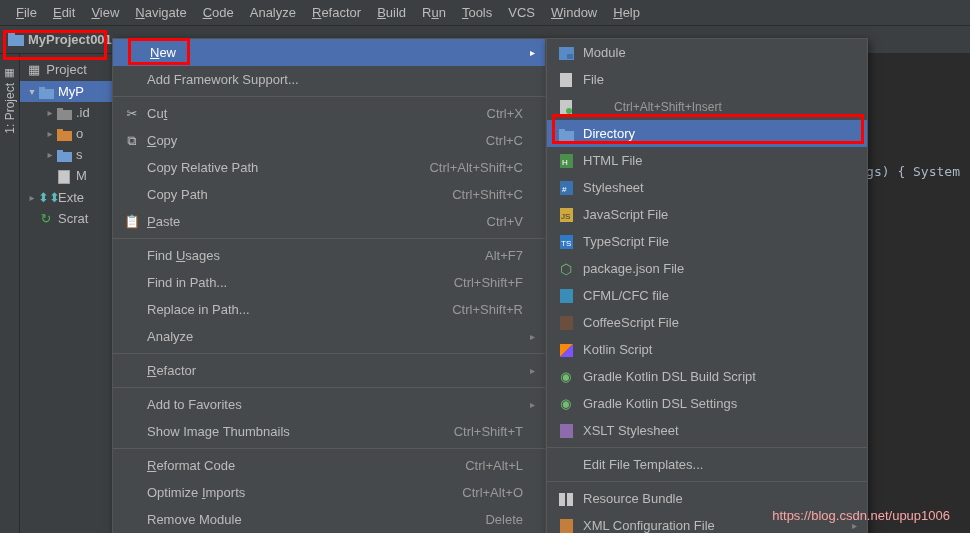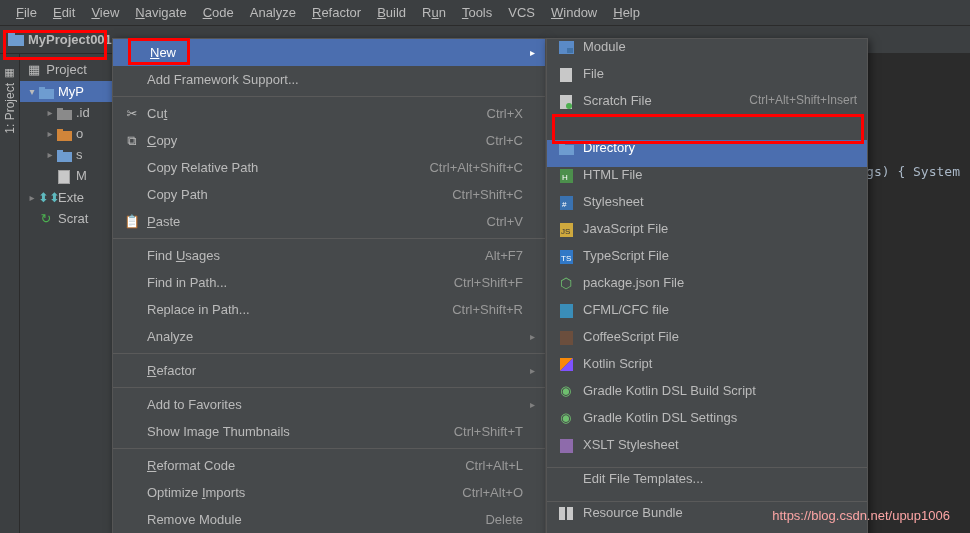--- a/index.html
+++ b/index.html
@@ -27,22 +27,22 @@
     .cm-item { display:flex; align-items:center; height:27px; padding:0 10px; color:#bbbbbb; cursor:pointer; }
     .cm-item.hl { background:#4b6eaf; color:#fff;padding-left:13px; }
     .cm-icon { width:18px; text-align:center; margin-right:6px; font-size:13px; }
     .cm-label { flex:1; }
     .cm-label u { text-decoration:underline; }
     .cm-shortcut { color:#999999; font-size:13px; margin-left:14px; }
     .cm-sub { width:12px; text-align:right; font-size:10px; color:#808080; }
     .cm-item.hl .cm-sub { color:#fff; }
     .cm-sep { height:1px; background:#5a5a5a; margin:3px 0; }
     .submenu { position:absolute; top:38px; left:546px; width:322px; background:#46494b; border:1px solid #555555; box-shadow:2px 2px 8px rgba(0,0,0,0.5); z-index:60; }
-    .sm-item { display:flex; height:27px; padding:0 10px; color:#bbbbbb; cursor:pointer; }
-    .sm-item.hl { background:#4b6eaf; color:#fff;margin-top:20px; }
+    .sm-item { display:flex; align-items:center; height:27px; padding:0 10px; color:#bbbbbb; cursor:pointer; }
+    .sm-item.hl { background:#4b6eaf; color:#fff; }
     .sm-icon { width:18px; text-align:center; margin-right:8px; font-size:13px; }
     .sm-label { flex:1; }
     .sm-shortcut { color:#999999; font-size:12px;margin-left:31px; }
     .sm-sep { height:1px; background:#5a5a5a; margin:3px 0; }
     .watermark { position:absolute; bottom:10px; right:20px; color:#fca5a5; font-size:13px; z-index:200; }
     svg { display:inline-block; vertical-align:middle; }
   </style>
 </head>
 <body>
 
@@ -257,21 +257,20 @@
       <span class="sm-icon"><svg width="12" height="14">
           <rect width="12" height="14" fill="#c8c8c8"></rect>
         </svg></span>
       <span class="sm-label">File</span>
     </div>
     <div class="sm-item">
       <span class="sm-icon"><svg width="12" height="14">
           <rect width="12" height="14" fill="#c8c8c8"></rect>
           <circle cx="9" cy="11" r="3" fill="#4caf50"></circle>
         </svg></span>
-      <span class="sm-label">Scratch File</span>
       <span class="sm-shortcut">Ctrl+Alt+Shift+Insert</span>
     </div>
     <div class="sm-item hl">
       <span class="sm-icon"><svg width="15" height="12">
           <rect x="0" y="2" width="15" height="10" fill="#6e9cd0"></rect>
           <rect x="0" y="0" width="6" height="3" fill="#6e9cd0"></rect>
         </svg></span>
       <span class="sm-label">Directory</span>
     </div>
     <div class="sm-item">

